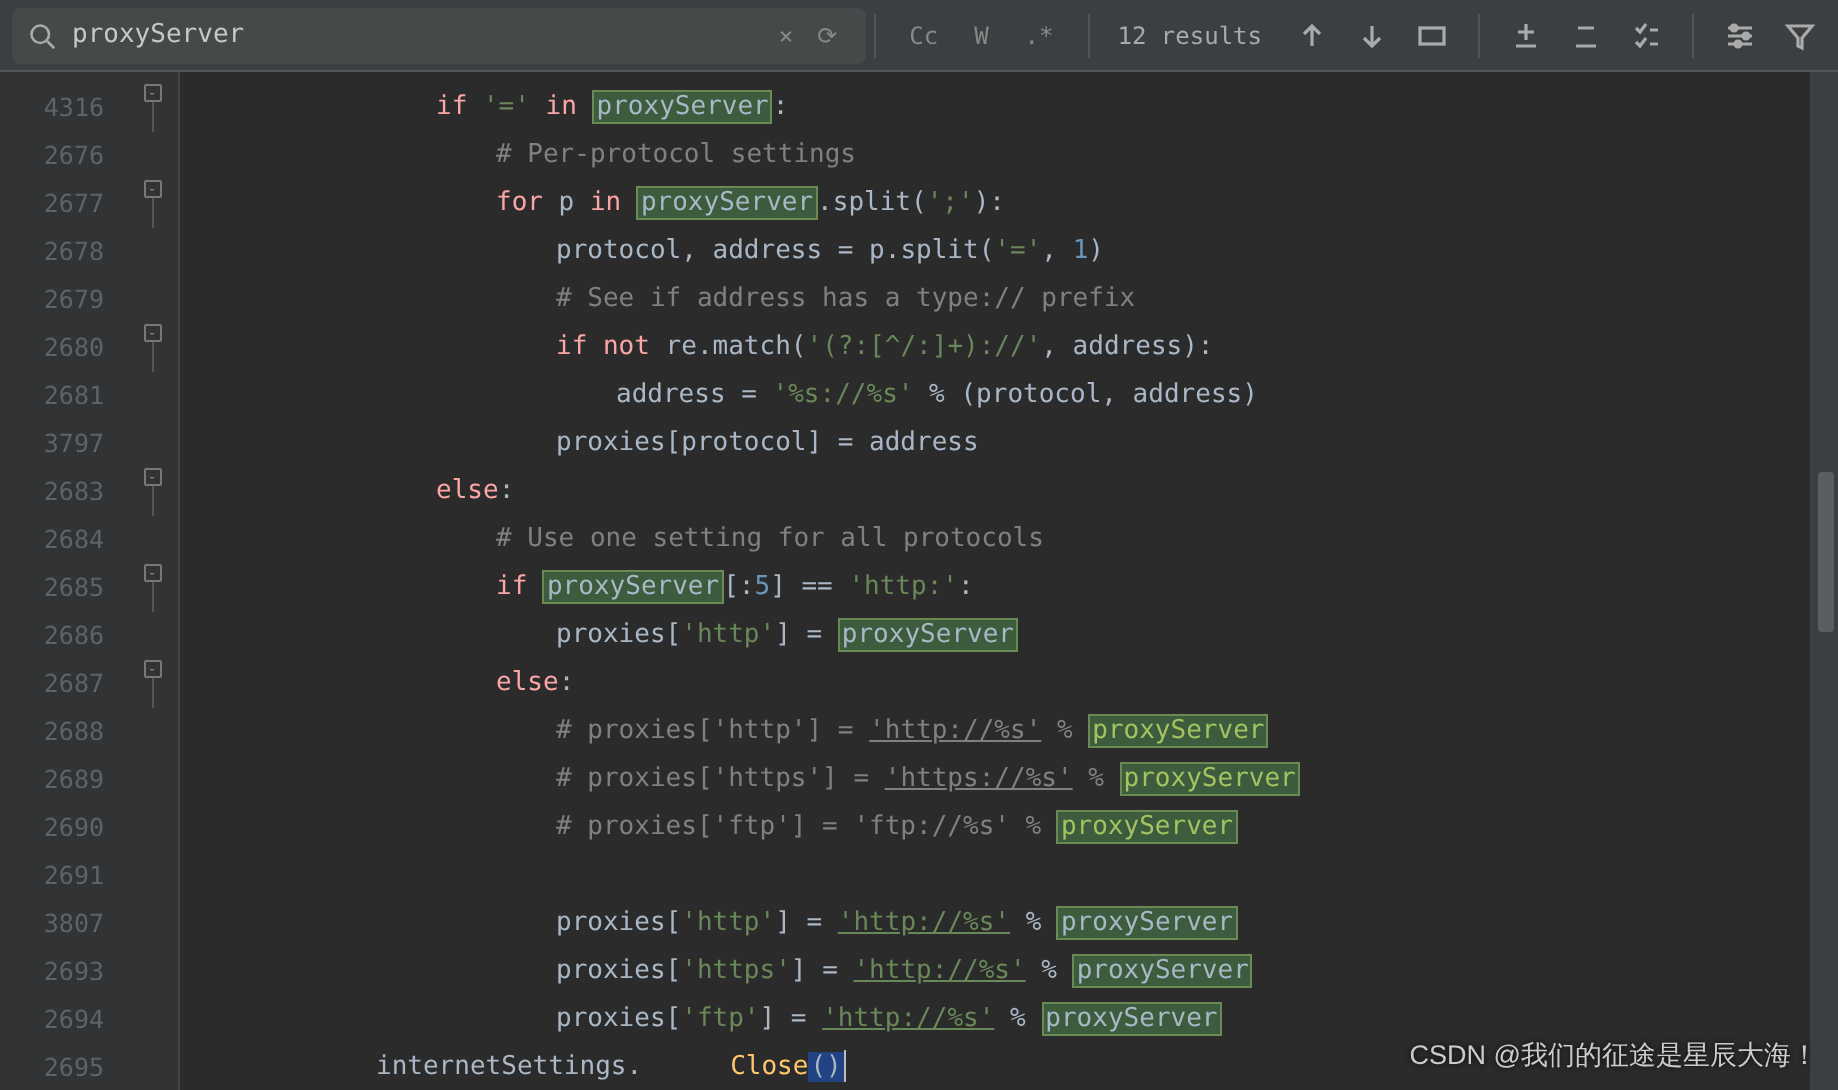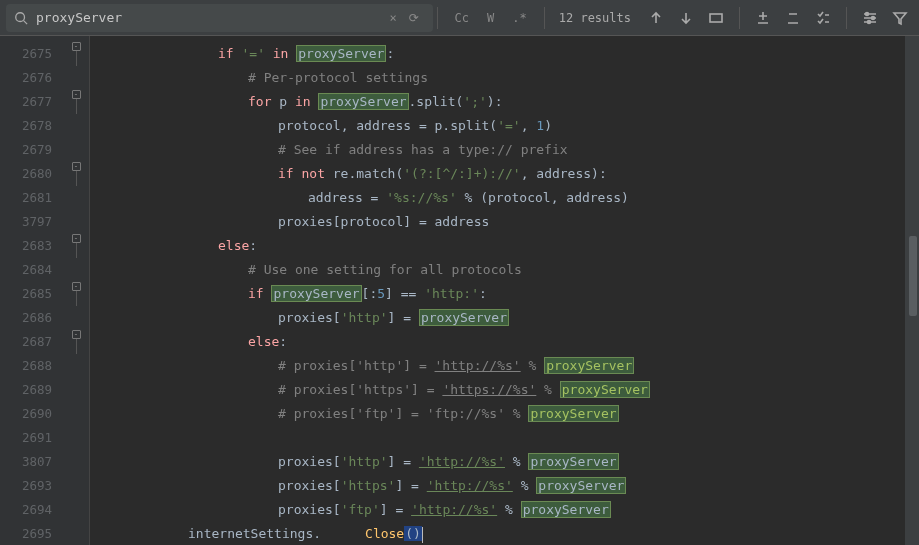--- a/index.html
+++ b/index.html
@@ -104,21 +104,21 @@
     <div class="icon-btn">
         <svg class="tb-icon" viewBox="0 0 16 16">
           <path d="M2 3h12l-5 6v5l-2-1v-4z"></path>
         </svg>
       </div>
   </div>
 </div>
 
 <div class="editor">
   <div class="gutter-outer" id="gutter">
-      <div class="ln">2675</div>
+      <div class="ln">4316</div>
       <div class="ln">2676</div>
       <div class="ln">2677</div>
       <div class="ln">2678</div>
       <div class="ln">2679</div>
       <div class="ln">2680</div>
       <div class="ln">2681</div>
       <div class="ln">3797</div>
       <div class="ln">2683</div>
       <div class="ln">2684</div>
       <div class="ln">2685</div>
@@ -150,13 +150,14 @@
         <div class="folddot">-</div>
       </div>
       <div class="foldmark" style="top: 294px;">
         <div class="folddot">-</div>
       </div>
     </div>
   <div class="code" id="code"><div class="code-row" style="padding-left: 110px;"><span class="kw">if</span><span> </span><span class="str">'='</span><span> </span><span class="kw">in</span><span> </span><span class="hlg">proxyServer</span><span>:</span></div><div class="code-row" style="padding-left: 140px;"><span class="cmt"># Per-protocol settings</span></div><div class="code-row" style="padding-left: 140px;"><span class="kw">for</span><span> p </span><span class="kw">in</span><span> </span><span class="hlg">proxyServer</span><span>.split(</span><span class="str">';'</span><span>):</span></div><div class="code-row" style="padding-left: 170px;"><span>protocol</span><span>, address = p.split(</span><span class="str">'='</span><span>, </span><span class="num">1</span><span>)</span></div><div class="code-row" style="padding-left: 170px;"><span class="cmt"># See if address has a type:// prefix</span></div><div class="code-row" style="padding-left: 170px;"><span class="kw">if not</span><span> re.match(</span><span class="str">'(?:[^/:]+)://'</span><span>, address):</span></div><div class="code-row" style="padding-left: 200px;"><span>address = </span><span class="str">'%s://%s'</span><span> % (protocol</span><span>, address)</span></div><div class="code-row" style="padding-left: 170px;"><span>proxies[protocol] = address</span></div><div class="code-row" style="padding-left: 110px;"><span class="kw">else</span><span>:</span></div><div class="code-row" style="padding-left: 140px;"><span class="cmt"># Use one setting for all protocols</span></div><div class="code-row" style="padding-left: 140px;"><span class="kw">if</span><span> </span><span class="hlg">proxyServer</span><span>[:</span><span class="num">5</span><span>] == </span><span class="str">'http:'</span><span>:</span></div><div class="code-row" style="padding-left: 170px;"><span>proxies[</span><span class="str">'http'</span><span>] = </span><span class="hlg">proxyServer</span></div><div class="code-row" style="padding-left: 140px;"><span class="kw">else</span><span>:</span></div><div class="code-row" style="padding-left: 170px;"><span class="cmt"># proxies['http'] = </span><span class="cmt link">'http://%s'</span><span class="cmt"> % </span><span class="hlg2">proxyServer</span></div><div class="code-row" style="padding-left: 170px;"><span class="cmt"># proxies['https'] = </span><span class="cmt link">'https://%s'</span><span class="cmt"> % </span><span class="hlg2">proxyServer</span></div><div class="code-row" style="padding-left: 170px;"><span class="cmt"># proxies['ftp'] = 'ftp://%s' % </span><span class="hlg2">proxyServer</span></div><div class="code-row" style="padding-left: 170px;"><span> </span></div><div class="code-row" style="padding-left: 170px;"><span>proxies[</span><span class="str">'http'</span><span>] = </span><span class="str link">'http://%s'</span><span> % </span><span class="hlg">proxyServer</span></div><div class="code-row" style="padding-left: 170px;"><span>proxies[</span><span class="str">'https'</span><span>] = </span><span class="str link">'http://%s'</span><span> % </span><span class="hlg">proxyServer</span></div><div class="code-row" style="padding-left: 170px;"><span>proxies[</span><span class="str">'ftp'</span><span>] = </span><span class="str link">'http://%s'</span><span> % </span><span class="hlg">proxyServer</span></div><div class="code-row" style="padding-left: 80px;"><span>internetSettings.</span><span class="func">Close</span><span class="hl">()</span><span class="cursor"></span></div></div>
   <div class="minimap">
       <div class="mm-bar"></div>
     </div>
+  <div class="watermark">CSDN @我们的征途是星辰大海！</div>
 </div>
 
 </body></html>

